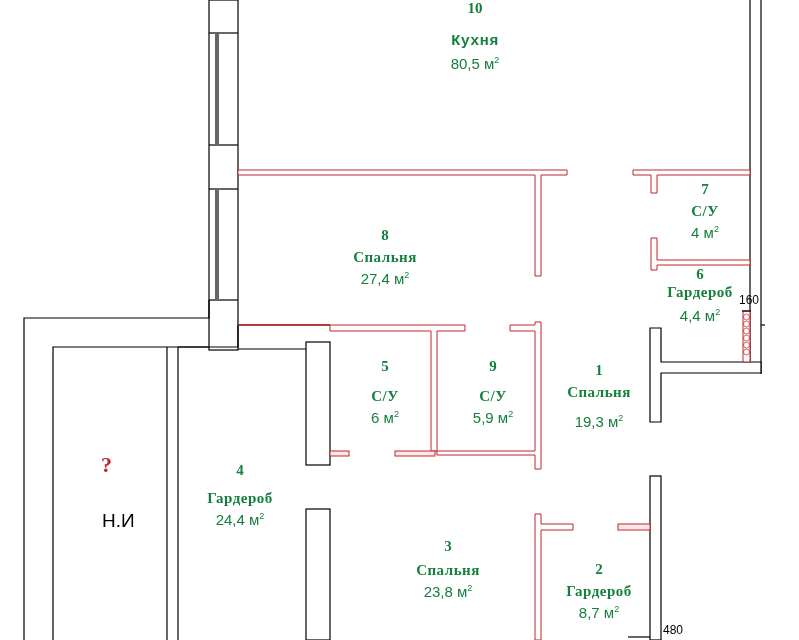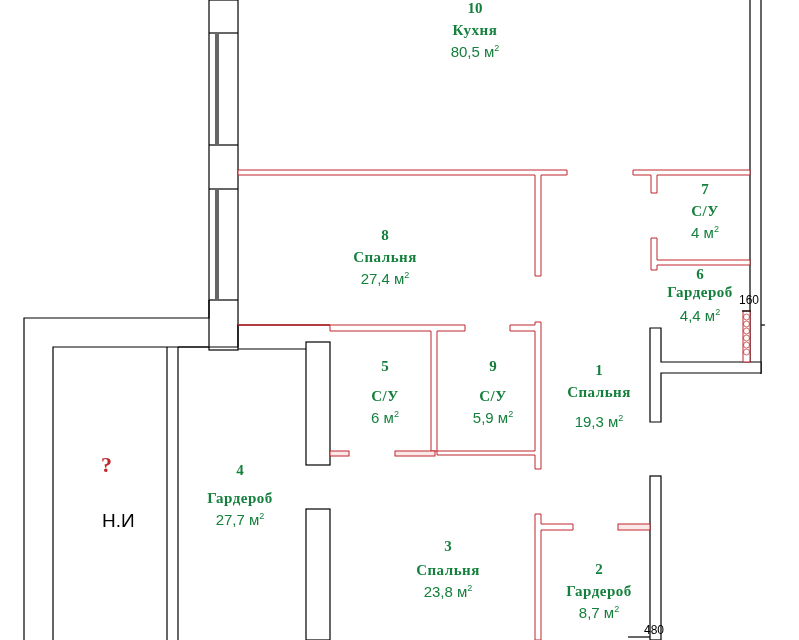--- a/index.html
+++ b/index.html
@@ -97,21 +97,21 @@
     <circle cx="746.5" cy="331" r="3" fill="none" stroke="#c0272d" stroke-width="0.7"></circle>
     <circle cx="746.5" cy="338" r="3" fill="none" stroke="#c0272d" stroke-width="0.7"></circle>
     <circle cx="746.5" cy="345" r="3" fill="none" stroke="#c0272d" stroke-width="0.7"></circle>
     <circle cx="746.5" cy="352" r="3" fill="none" stroke="#c0272d" stroke-width="0.7"></circle>
     <line class="wall-line" x1="742" y1="311" x2="751" y2="311" stroke-width="0.8"></line>
   </g>
 </svg>
 
 <div class="label" style="left:435px; top:0px; width:80px;">
   <span class="num">10</span>
-  <span class="name" style="margin-top:4px;">Кухня</span>
+  <span class="name" style="margin-top:16px;font-family:Liberation Mono, monospace;">Кухня</span>
   <span class="area"><span>80,5</span> <span>м</span><sup>2</sup></span>
 </div>
 
 <div class="label" style="left:345px; top:227px; width:80px;">
   <span class="num">8</span>
   <span class="name" style="margin-top:4px;">Спальня</span>
   <span class="area"><span>27,4</span> <span>м</span><sup>2</sup></span>
 </div>
 
 <div class="label" style="left:673px; top:181px; width:64px;">
@@ -140,32 +140,32 @@
 
 <div class="label" style="left:556px; top:362px; width:86px;">
   <span class="num">1</span>
   <span class="name" style="margin-top:4px;">Спальня</span>
   <span class="area" style="margin-top:8px;"><span>19,3</span> <span>м</span><sup>2</sup></span>
 </div>
 
 <div class="label" style="left:200px; top:462px; width:80px;">
   <span class="num">4</span>
   <span class="name" style="margin-top:10px;">Гардероб</span>
-  <span class="area"><span>27,7</span> <span>м</span><sup>2</sup></span>
+  <span class="area"><span>24,4</span> <span>м</span><sup>2</sup></span>
 </div>
 
 <div class="label" style="left:405px; top:538px; width:86px;">
   <span class="num">3</span>
   <span class="name" style="margin-top:6px;">Спальня</span>
   <span class="area"><span>23,8</span> <span>м</span><sup>2</sup></span>
 </div>
 
 <div class="label" style="left:556px; top:561px; width:86px;">
   <span class="num">2</span>
   <span class="name" style="margin-top:4px;">Гардероб</span>
   <span class="area"><span>8,7</span> <span>м</span><sup>2</sup></span>
 </div>
 
 <div class="qmark" style="left:101px; top:452px; color:#c0272d;">?</div>
 <div class="ni" style="left:102px; top:510px;">Н.И</div>
 
 <div class="dim" style="left:739px; top:293px;">160</div>
-<div class="dim" style="left:644px; top:623px;">480</div>
+<div class="dim" style="left:663px; top:623px;">480</div>
 
 </body></html>

